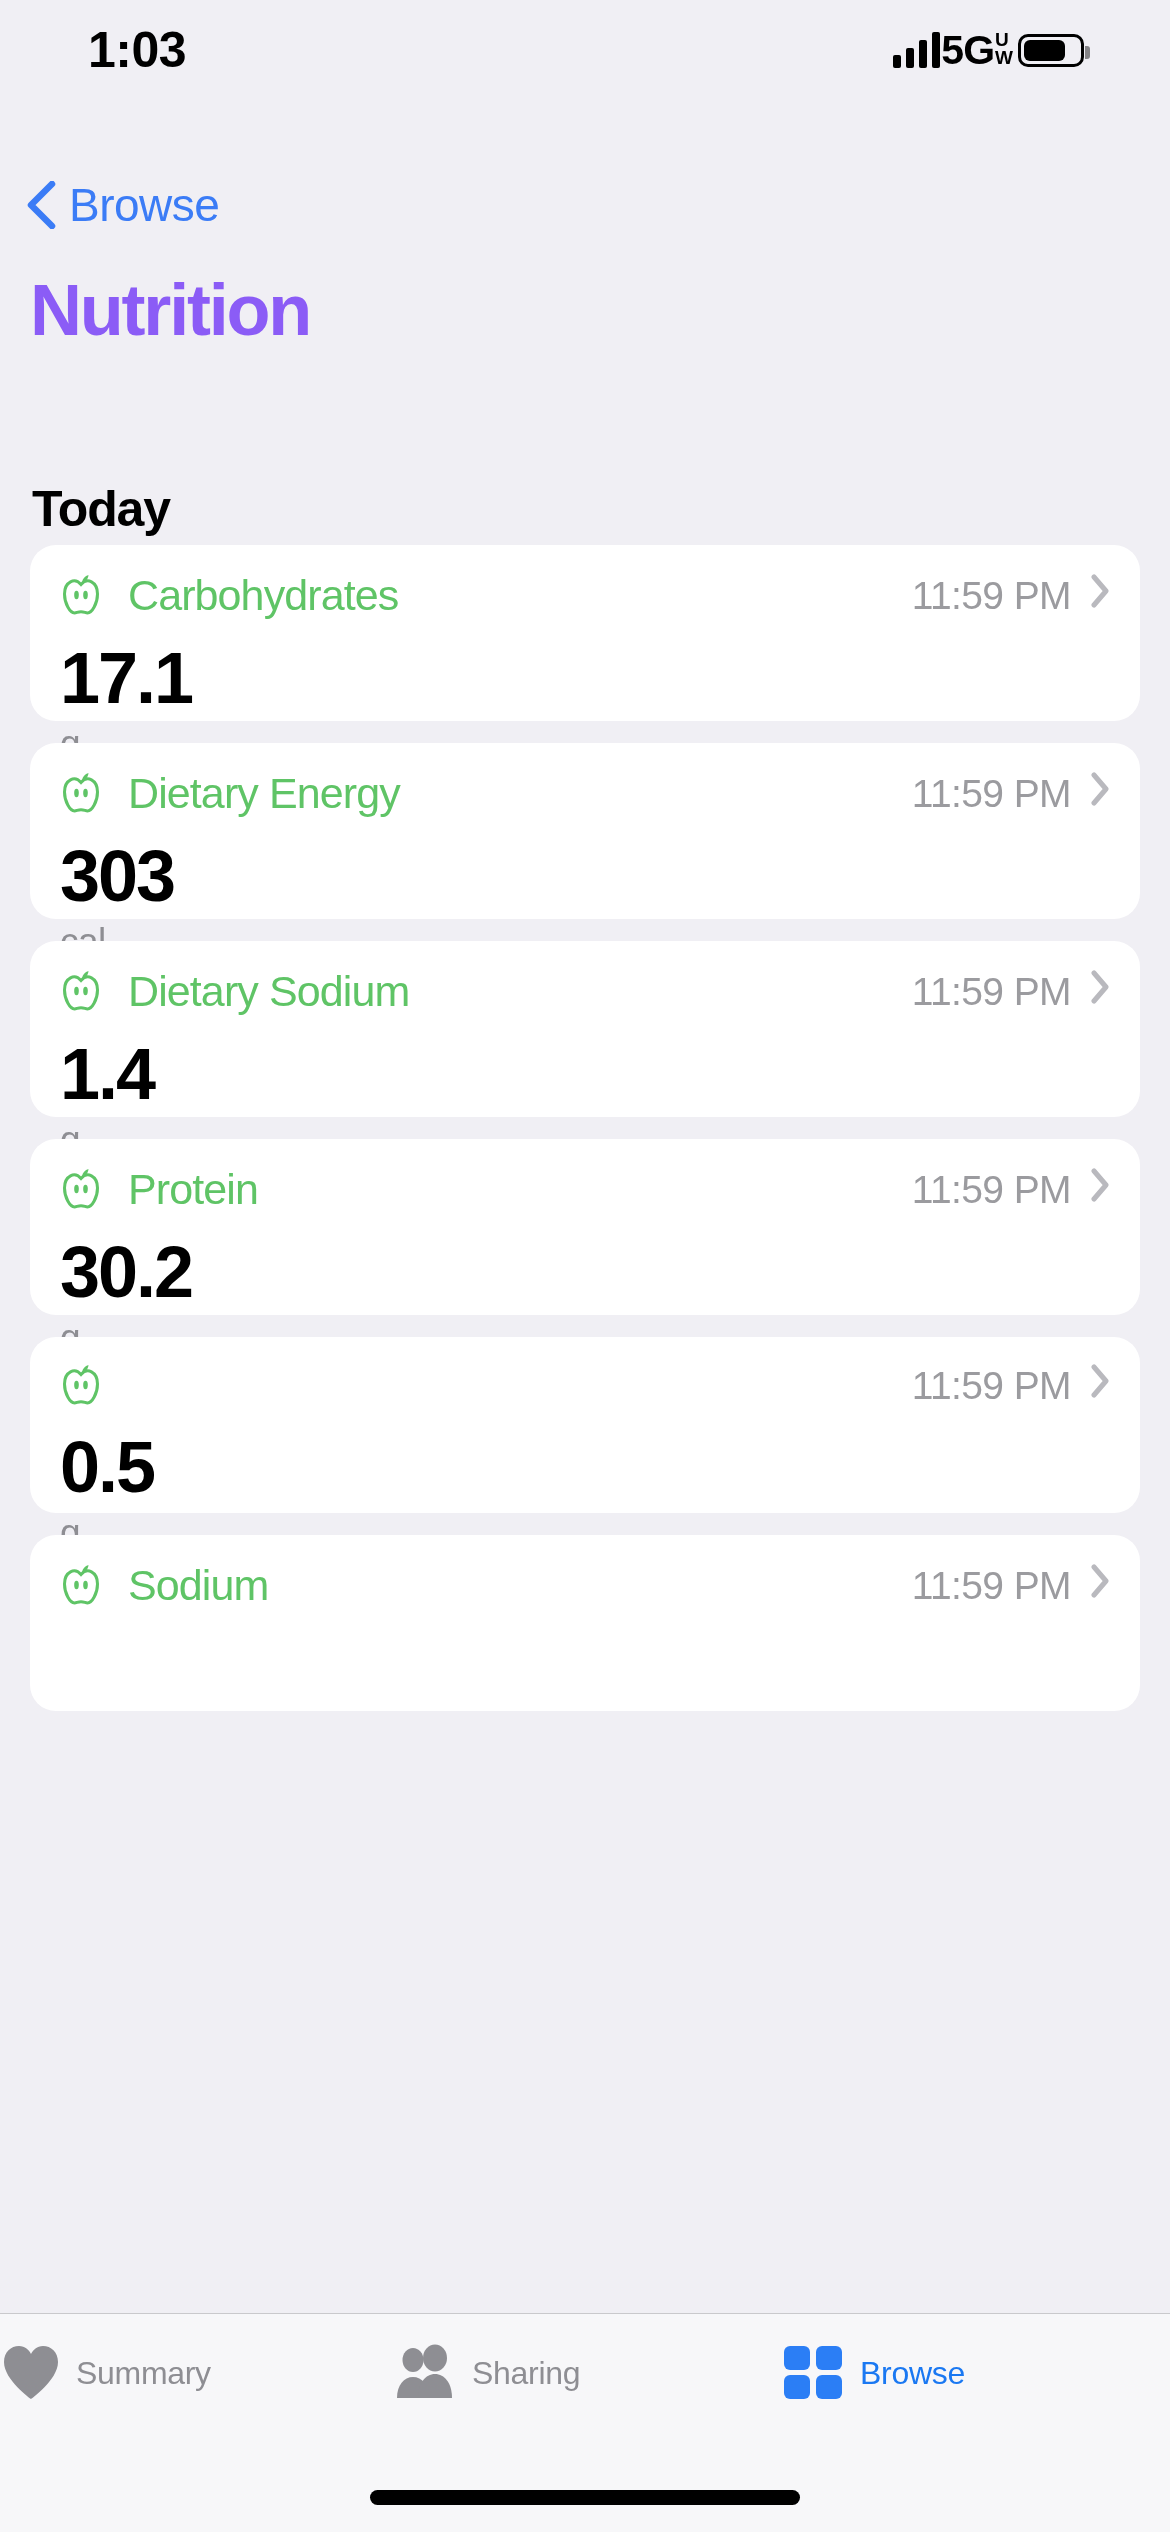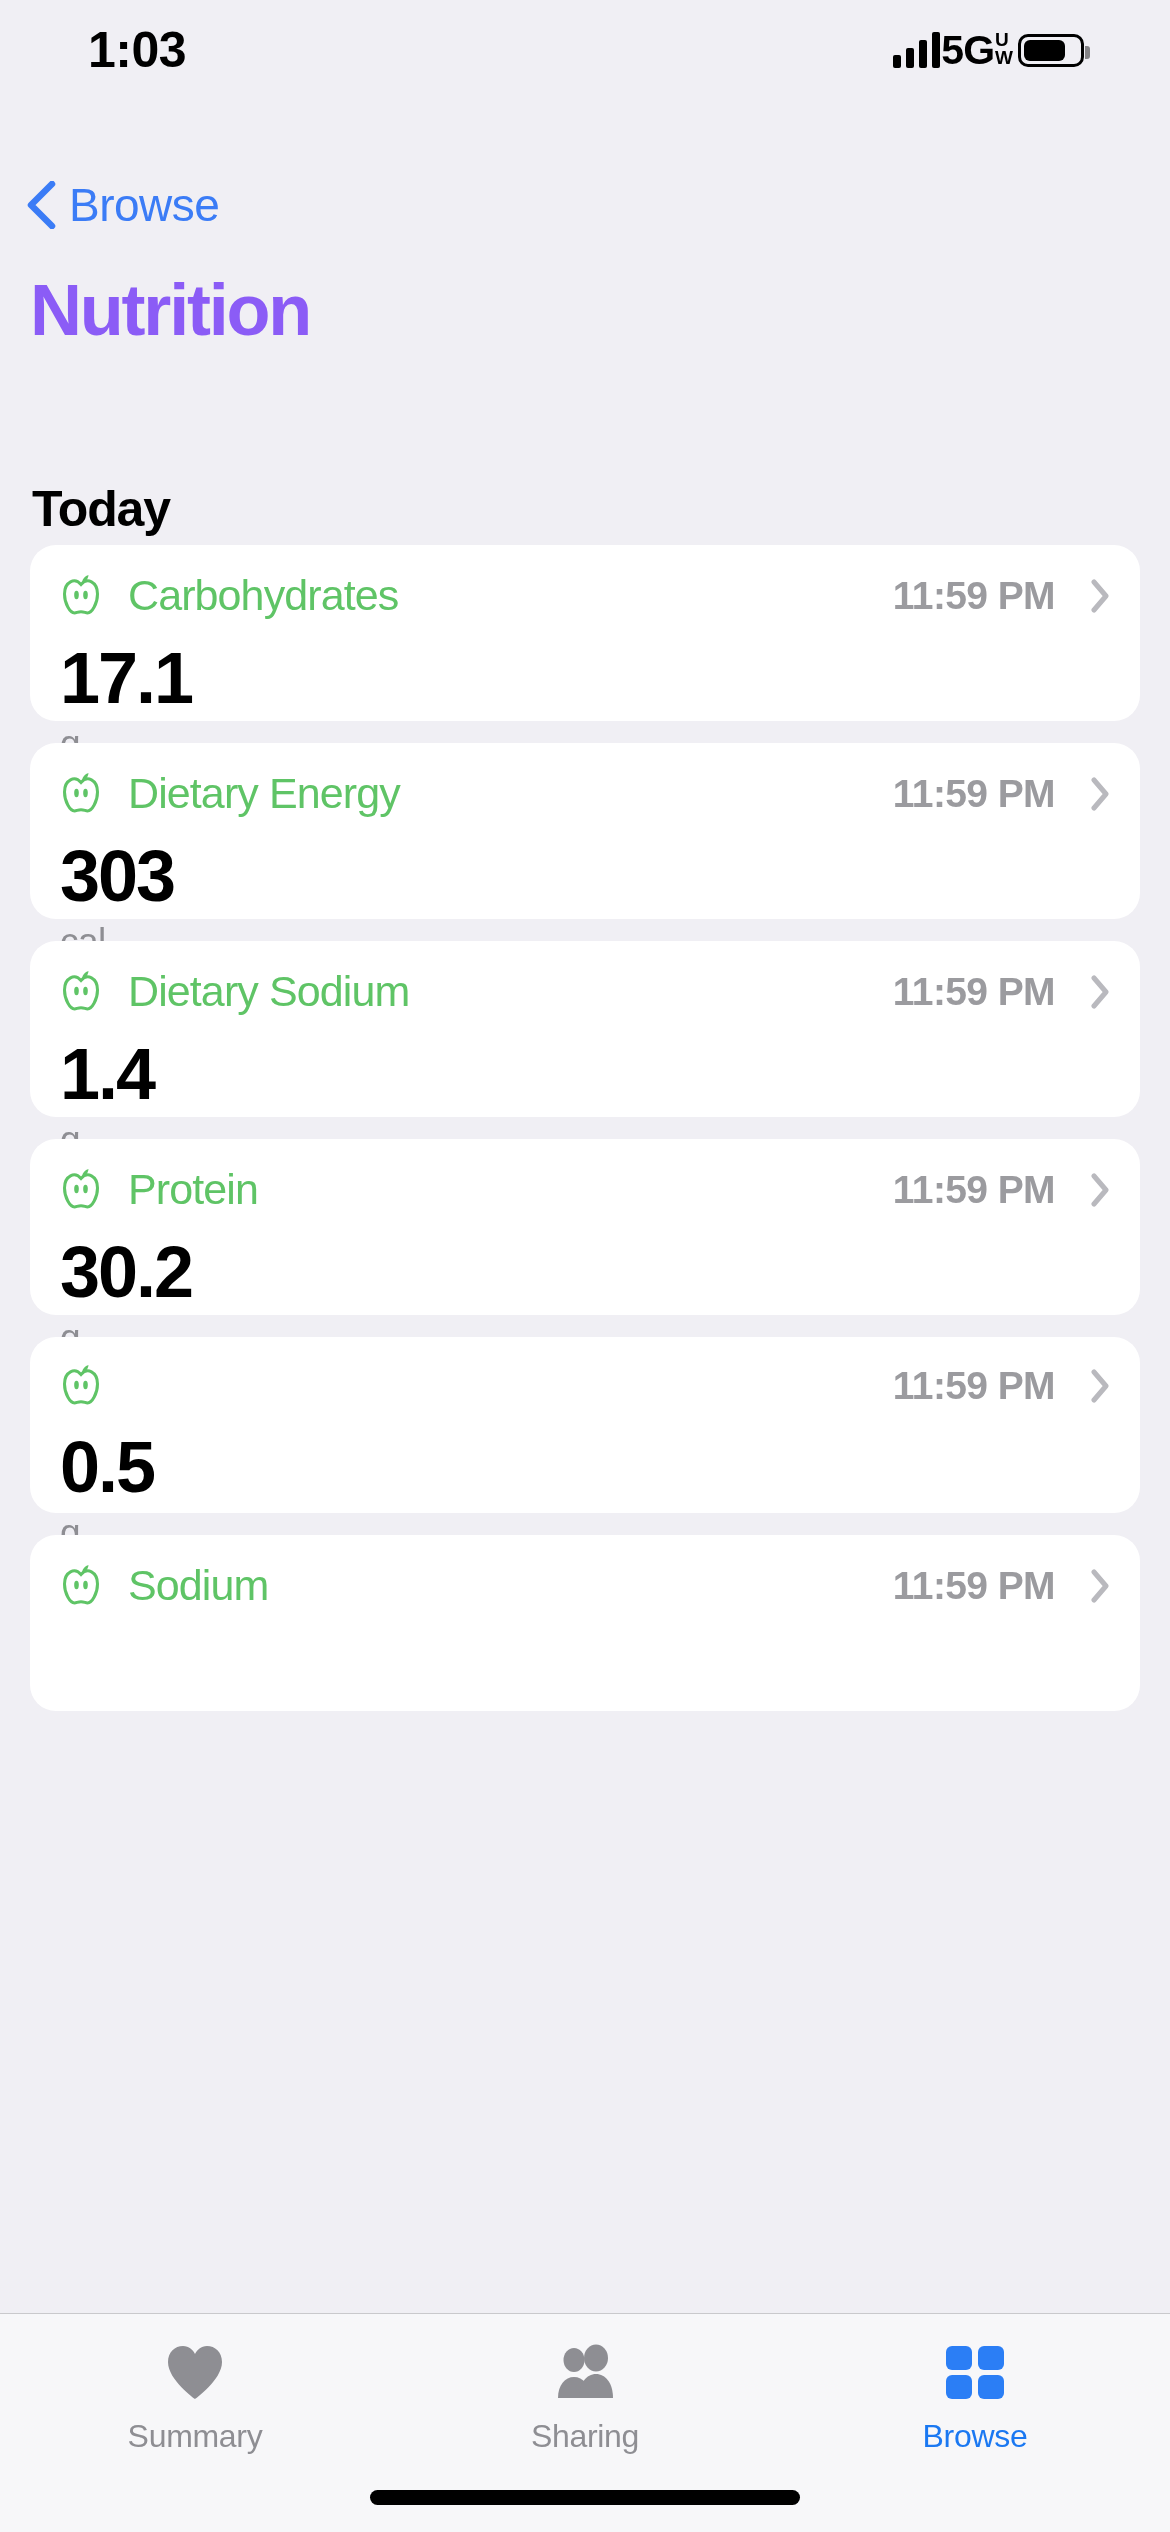--- a/index.html
+++ b/index.html
@@ -64,35 +64,35 @@
     position:relative;
   }
   .card-head {
     display:flex; align-items:center; justify-content:space-between;
   }
   .card-head-left { display:flex; align-items:center; gap:26px; }
   .apple-icon { width:42px; height:46px; display:block; flex:none; }
   .metric-name {
     font-size:43px; color:#5fc466; letter-spacing:-0.9px; font-weight:400;
   }
-  .card-head-right { display:flex; align-items:center; gap:36px;font-weight:bold; }
+  .card-head-right { display:flex; gap:20px; }
   .metric-time { font-size:39px; color:#9b9b9f; letter-spacing:-0.6px; }
   .chev-right { width:19px; height:34px; }
 
   .card-value { margin-top:22px; display:flex; align-items:baseline; gap:9px;flex-direction:column; }
   .value-num { font-size:72px; font-weight:700; color:#000; letter-spacing:-2px; line-height:1; }
   .value-unit { font-size:37px; color:#8e8e93; letter-spacing:-0.5px; }
 
   
   .tabbar {
     position:absolute; left:0; bottom:0; width:1170px; height:219px;
     background:#f7f7f9; border-top:1.5px solid #c9c9cc;
     display:flex; align-items:flex-start; padding-top:28px;
   }
-  .tab { flex:1; display:flex; flex-direction:column; align-items:center; gap:14px; }
+  .tab { flex:1; display:flex; flex-direction:row; align-items:center; gap:14px; }
   .tab-icon { height:62px; display:flex; align-items:center; justify-content:center; }
   .tab-label { font-size:32px; letter-spacing:-0.3px; }
   .tab.inactive .tab-label { color:#8e8e93; }
   .tab.active .tab-label { color:#1a78f2; }
   .home-ind {
     position:absolute; bottom:27px; left:50%; transform:translateX(-50%);
     width:430px; height:15px; background:#000; border-radius:8px;
   }
 </style>
 </head>

